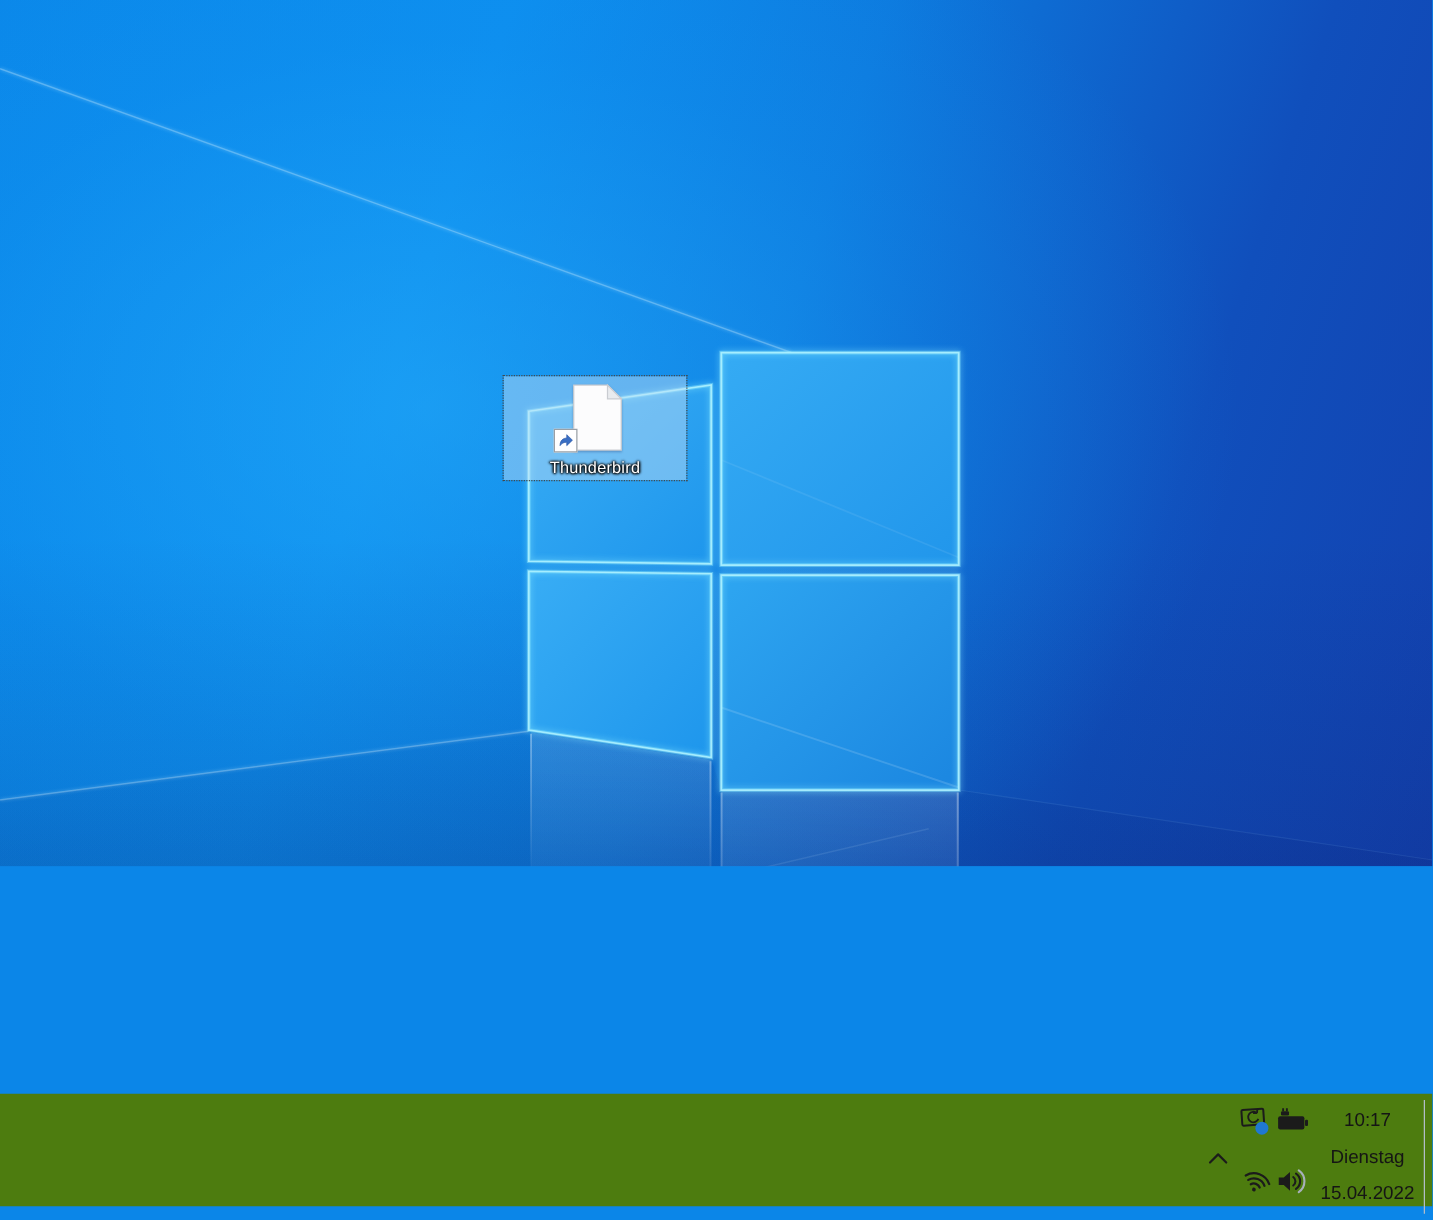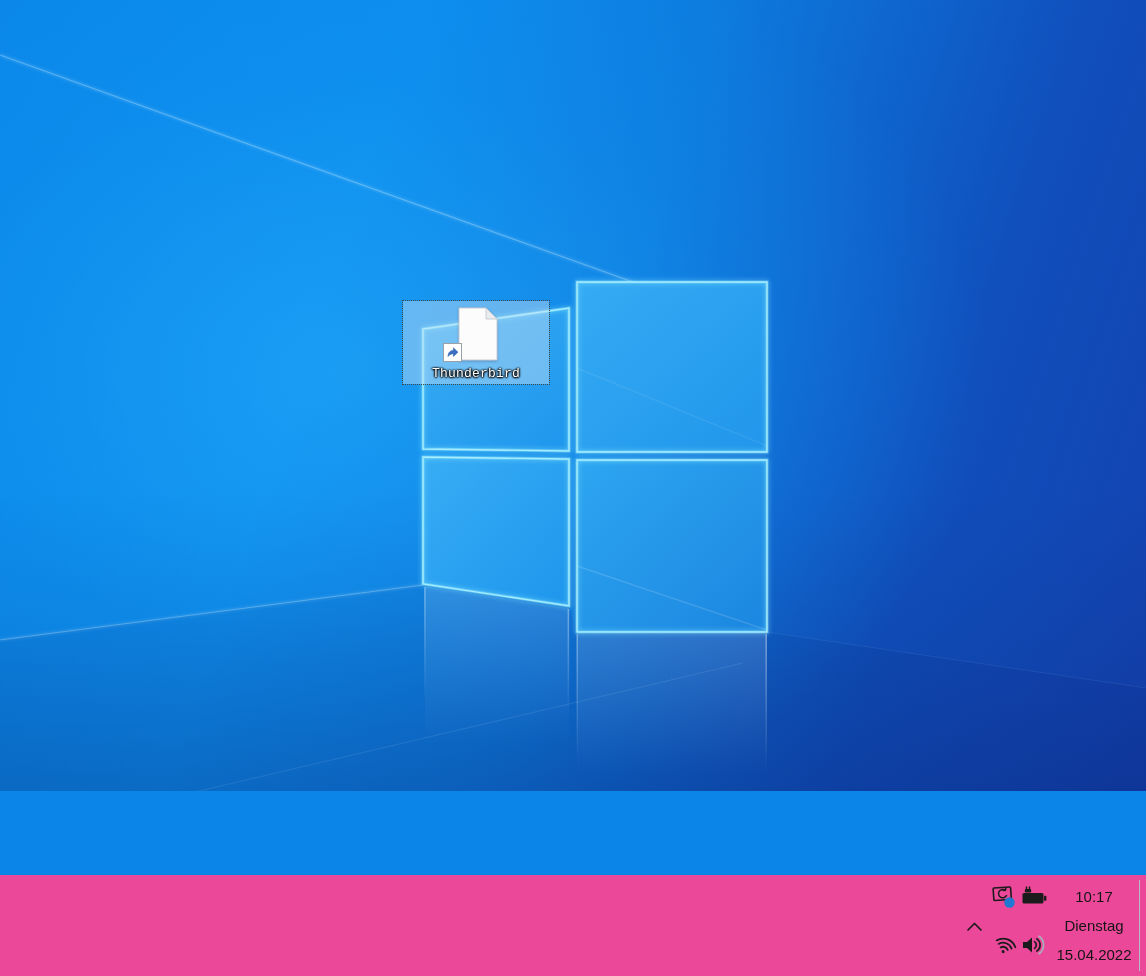--- a/index.html
+++ b/index.html
@@ -2,21 +2,21 @@
 <html><head>
 <meta charset="utf-8">
 <style>
   html,body{margin:0;padding:0;}
   body{
     width:1146px;height:976px;overflow:hidden;position:relative;
     font-family:"Liberation Sans","DejaVu Sans",sans-serif;
     background:#0b86e8;
   }
   
-  .desktop{position:absolute;left:0;top:0;width:1146px;height:791px;overflow:hidden;font-family:Liberation Mono, monospace;}
+  .desktop{position:absolute;left:0;top:0;width:1146px;height:693px;overflow:hidden;}
   .wallpaper{
     position:absolute;inset:0;
     background:
       linear-gradient(180deg, rgba(0,0,0,0) 62%, rgba(8,24,90,0.16) 100%),
       radial-gradient(900px 650px at 30% 47%, rgba(40,175,250,0.50), rgba(20,150,242,0.25) 45%, rgba(20,150,242,0) 72%),
       linear-gradient(108deg, #0a87e9 0%, #0c8dee 30%, #0d7ade 52%, #104fbc 78%, #1341af 100%);
   }
   .wallpaper svg{position:absolute;inset:0;display:block;}
   
   .desktop-icon{
@@ -29,22 +29,22 @@
   .shortcut-badge{position:absolute;left:40px;top:42px;width:19px;height:19px;background:#fff;border:1px solid #9aa0a6;box-sizing:border-box;}
   .shortcut-badge svg{display:block;width:100%;height:100%;}
   .icon-label{
     position:absolute;left:0;right:0;top:65px;text-align:center;
     font-size:13px;color:#fff;letter-spacing:0.2px;
     text-shadow:0 0 2px #000,0 1px 2px #000,1px 0 2px #000,-1px 0 2px #000;
     white-space:nowrap;
   }
   
   .taskbar{
-    position:absolute;left:0;top:875px;width:1146px;height:101px;
-    background:#ec4899;
+    position:absolute;left:0;top:875px;width:1146px;height:90px;
+    background:#4d7c0f;
   }
   .tray-btn{position:absolute;background:transparent;border:none;padding:0;margin:0;cursor:default;}
   .tray-btn svg{display:block;}
   .chevron-btn{left:958px;top:38px;width:32px;height:26px;display:flex;align-items:center;justify-content:center;}
   .icon-display{left:990px;top:9px;width:27px;height:27px;}
   .icon-battery{left:1019px;top:10px;width:29px;height:24px;}
   .icon-wifi{left:990px;top:58px;width:27px;height:26px;}
   .icon-volume{left:1019px;top:57px;width:29px;height:26px;}
   .clock{
     position:absolute;left:1048px;top:5px;width:92px;height:92px;

